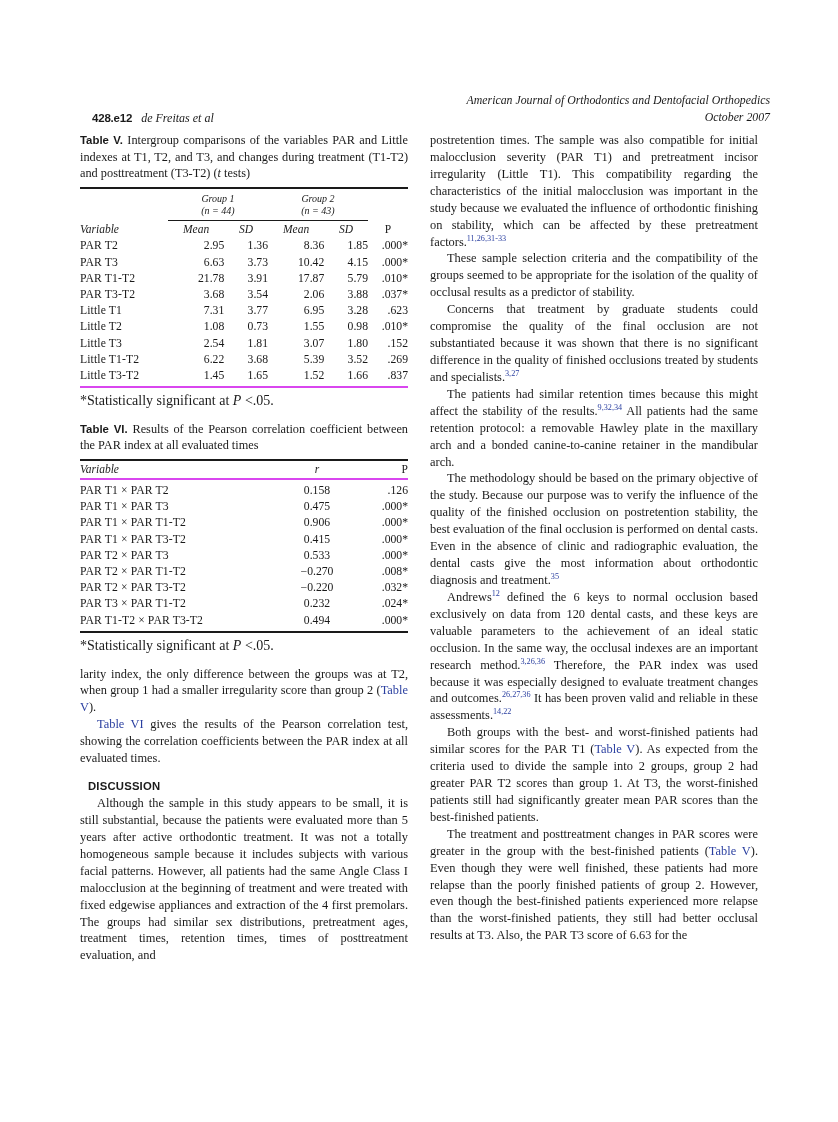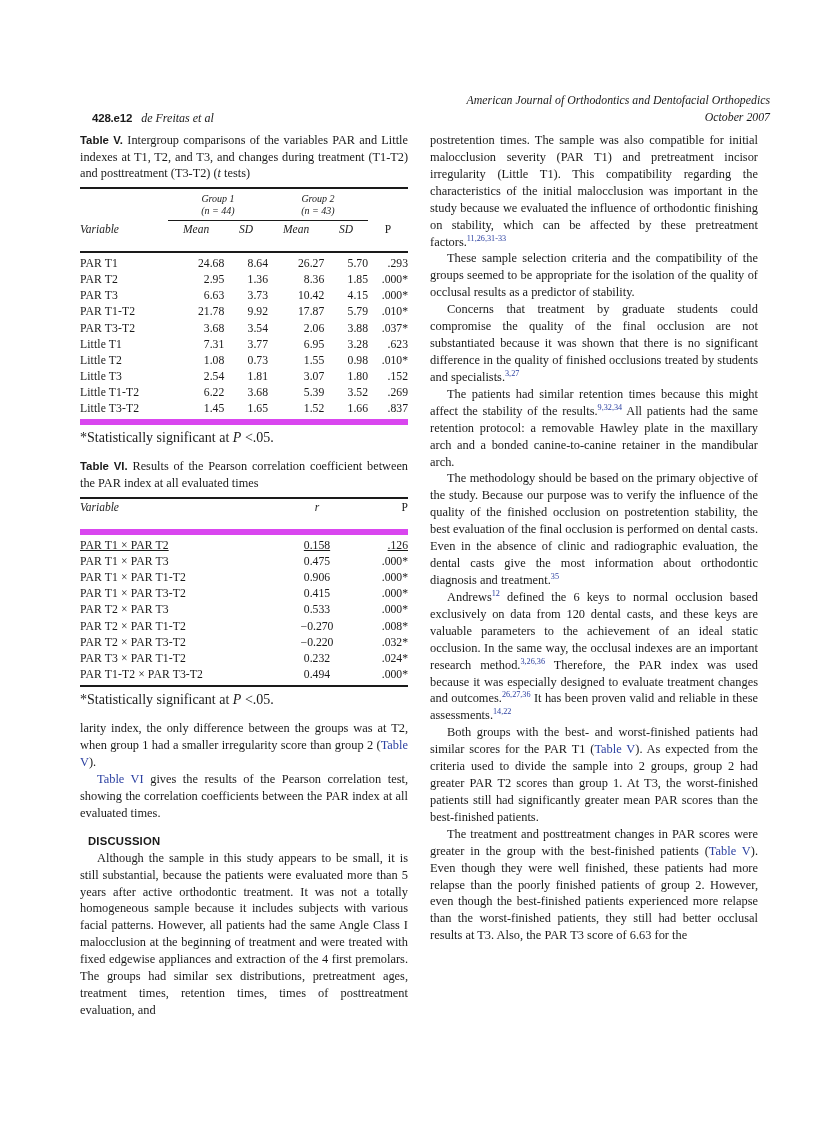--- a/index.html
+++ b/index.html
@@ -116,41 +116,41 @@
     border-collapse: collapse;
     font-size: 11.6px;
   }
   table.data td, table.data th {
     padding: 0;
     font-weight: normal;
     text-align: right;
     white-space: nowrap;
   }
   .rule-thick { border-top: 2.1px solid #1a1a1a; }
-  .rule-thin  { border-top: 6px solid #d946ef; text-decoration: underline; }
+  .rule-thin  { border-top: 2px solid #d946ef; }
 
   tr.grouphdr td {
     font-style: italic;
     text-align: center;
     font-size: 10px;
     padding-top: 4px;
     line-height: 1.2;
   }
   tr.grouphdr td.u { position: relative; }
   .grp-underline {
     display: block;
     height: 1px;
     background: #1a1a1a;
     margin-top: 3px;
   }
   tr.colhdr td {
     font-style: italic;
     font-size: 11.5px;
     padding-top: 2px;
-    padding-bottom: 16px;
+    padding-bottom: 3px;
     text-align: center;
   }
   tr.colhdr td.var { text-align: left; font-style: italic; }
   tr.colhdr td.pcol { font-style: normal; font-family: "Liberation Serif", serif; }
 
   tr.datarow td {
     padding-top: 1.6px;
     padding-bottom: 1.6px;
     font-size: 11.7px;
   }
@@ -208,48 +208,40 @@
           </tr>
           <tr class="colhdr">
             <td class="var">Variable</td>
             <td>Mean</td>
             <td>SD</td>
             <td>Mean</td>
             <td>SD</td>
             <td class="pcol">P</td>
           </tr>
 
-          <tr class="datarow firstdata rule-thick">
-            <td class="var">PAR T1</td>
-            <td class="num">24.68</td>
-            <td class="num">8.64</td>
-            <td class="num">26.27</td>
-            <td class="num">5.70</td>
-            <td class="num">.293</td>
-          </tr>
           <tr class="datarow">
             <td class="var">PAR T2</td>
             <td class="num">2.95</td>
             <td class="num">1.36</td>
             <td class="num">8.36</td>
             <td class="num">1.85</td>
             <td class="num">.000*</td>
           </tr>
           <tr class="datarow">
             <td class="var">PAR T3</td>
             <td class="num">6.63</td>
             <td class="num">3.73</td>
             <td class="num">10.42</td>
             <td class="num">4.15</td>
             <td class="num">.000*</td>
           </tr>
           <tr class="datarow">
             <td class="var">PAR T1-T2</td>
             <td class="num">21.78</td>
-            <td class="num">9.92</td>
+            <td class="num">3.91</td>
             <td class="num">17.87</td>
             <td class="num">5.79</td>
             <td class="num">.010*</td>
           </tr>
           <tr class="datarow">
             <td class="var">PAR T3-T2</td>
             <td class="num">3.68</td>
             <td class="num">3.54</td>
             <td class="num">2.06</td>
             <td class="num">3.88</td>

